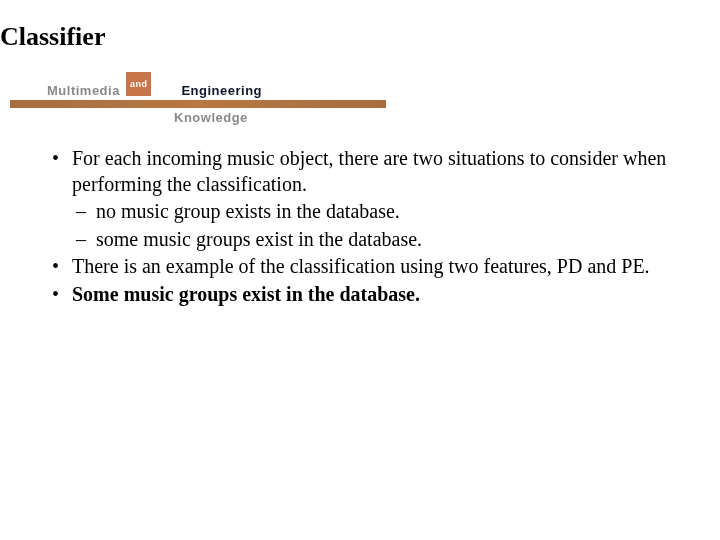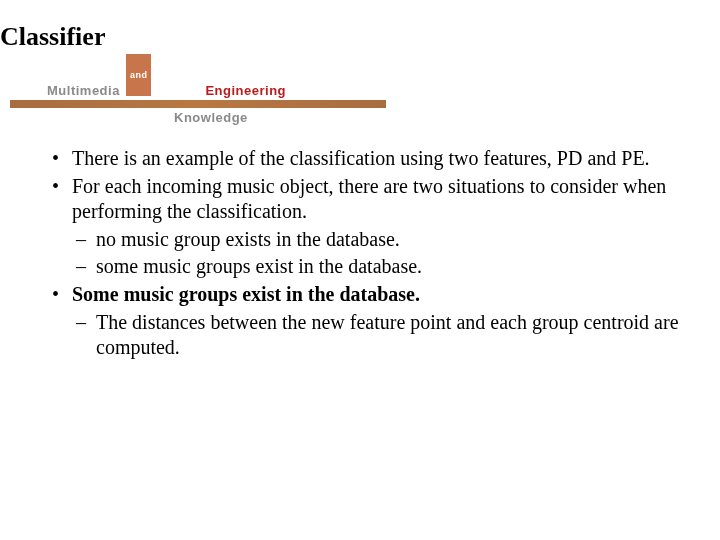--- a/index.html
+++ b/index.html
@@ -37,26 +37,26 @@
       font-family: Arial, Helvetica, sans-serif;
       font-size: 13px;
       font-weight: bold;
       letter-spacing: 0.5px;
     }
     .logo-top .multimedia { color: #8a8a8a; margin-left: 28px; }
     .logo-top .and {
       color: #ffffff;
       background: #c9754b;
       font-size: 9px;
-      padding: 16px 4px;
+      padding: 7px 4px;
       margin: 0 6px;
       position: relative;
       top: -2px;
     }
-    .logo-top .engineering { color: #b91c1c; margin-left: 48px; }
+    .logo-top .engineering { color: #0f172a; margin-left: 24px; }
     .logo-bar {
       position: absolute;
       top: 20px; left: 0; right: 0;
       height: 8px;
       background: linear-gradient(to right, #a86c3f 0%, #b77843 50%, #a86c3f 100%);
     }
     .logo-bottom {
       position: absolute;
       top: 28px; left: 0; right: 0;
     }
@@ -117,29 +117,28 @@
   </div>
   <div class="logo-bar"></div>
   <div class="logo-bottom">
     <span class="word knowledge">Knowledge</span>
   </div>
 </div>
 
 <div class="content">
   <ul class="bullets">
     <li>
-      <span>There is an example of the classification using two features, PD and PE.</span>
-    </li>
-    <li>
       <span>For each incoming music object, there are two situations to consider when performing the classification.</span>
       <ul class="dashes">
         <li><span>no music group exists in the database.</span></li>
         <li><span>some music groups exist in the database.</span></li>
       </ul>
     </li>
     <li>
+      <span>There is an example of the classification using two features, PD and PE.</span>
+    </li>
+    <li>
       <span class="bold">Some music groups exist in the database.</span>
       <ul class="dashes">
-        <li><span>The distances between the new feature point and each group centroid are computed.</span></li>
       </ul>
     </li>
   </ul>
 </div>
 
 </body></html>

